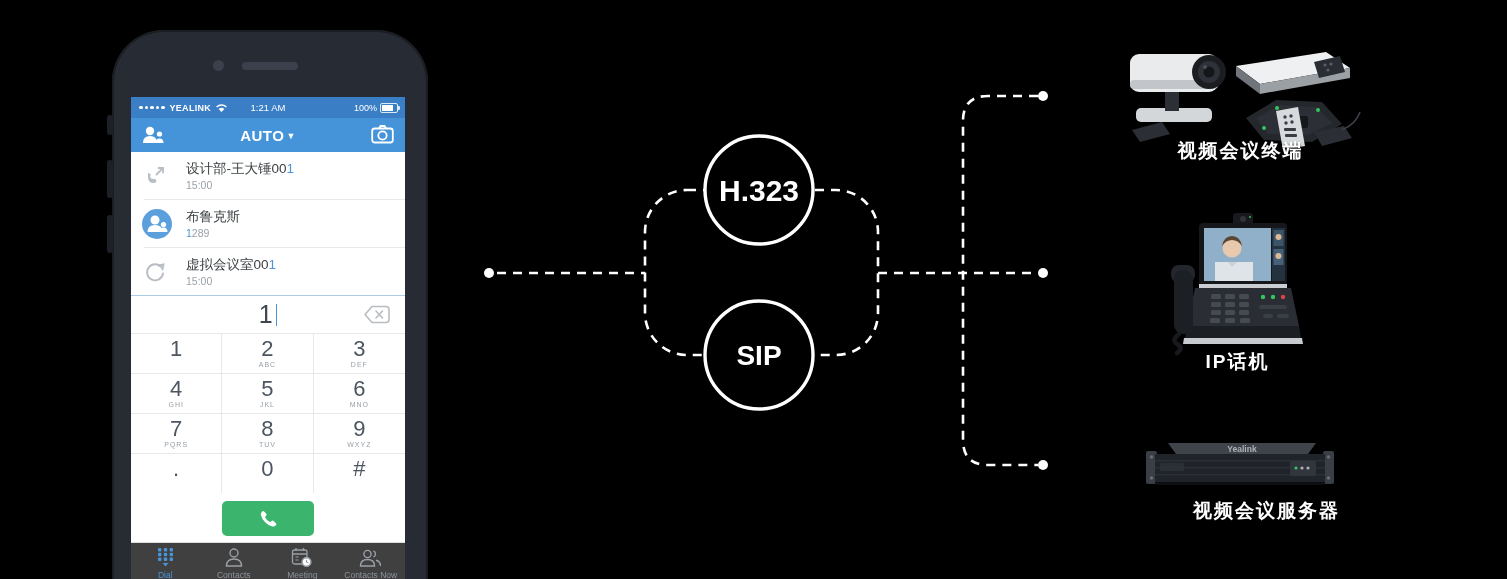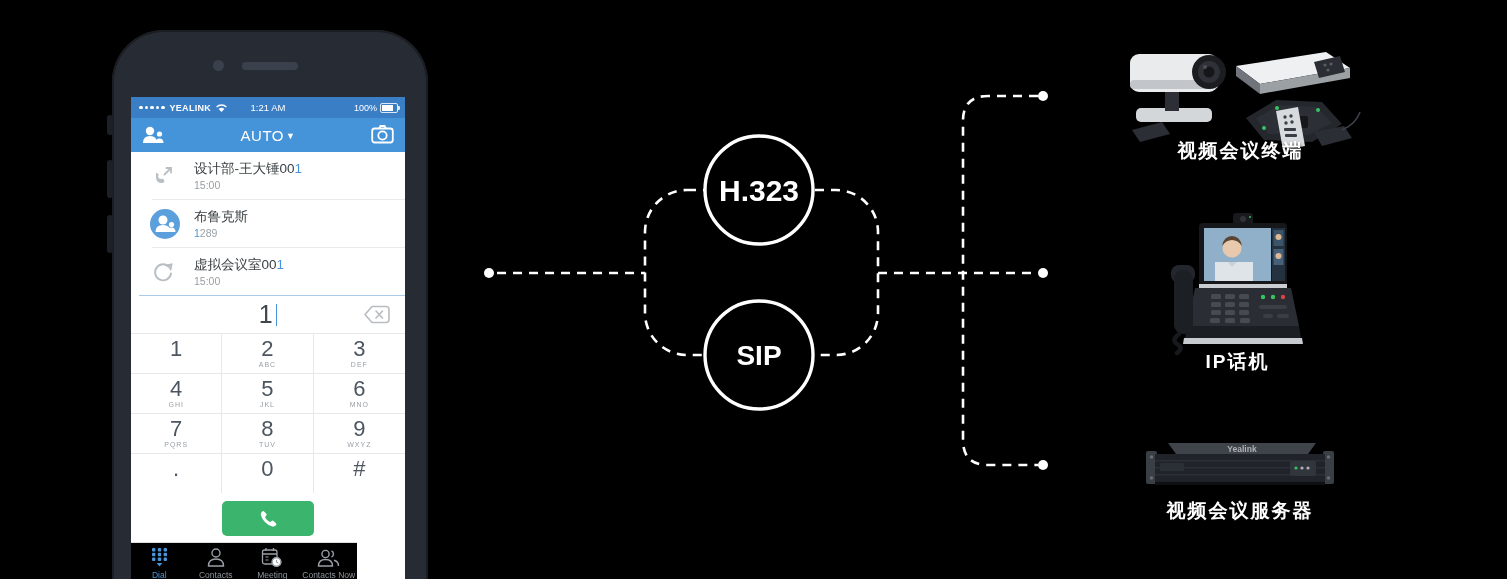--- a/index.html
+++ b/index.html
@@ -23,27 +23,27 @@
   .sig-dots i{width:3.5px;height:3.5px;border-radius:50%;background:#fff;}
   .carrier{font-weight:bold;margin-left:5px;letter-spacing:.3px;}
   .sb-time{position:absolute;left:0;right:0;text-align:center;font-weight:normal;font-size:9.5px;}
   .sb-right{position:absolute;right:7px;display:flex;gap:3px;font-size:9px;}
   .batt{width:16px;height:8px;border:1px solid #dfe9f4;border-radius:2px;position:relative;}
   .batt::before{content:"";position:absolute;left:1px;top:1px;bottom:1px;width:11px;background:#fff;}
   .batt::after{content:"";position:absolute;right:-3px;top:2px;width:2px;height:4px;background:#dfe9f4;border-radius:0 1px 1px 0;}
 
   .navbar{position:absolute;left:0;top:21px;width:274px;height:34px;background:#4594da;
     display:flex;align-items:center;color:#fff;}
-  .nav-title{position:absolute;left:0;right:0;text-align:center;font-size:15px;font-weight:normal;letter-spacing:.5px;}
+  .nav-title{position:absolute;left:0;right:0;text-align:center;font-size:15px;font-weight:bold;letter-spacing:.5px;}
   .nav-title .caret{font-size:9px;vertical-align:2px;margin-left:2px;}
   .nav-left{position:absolute;left:10px;top:5px;}
   .nav-right{position:absolute;right:11px;top:7px;}
 
   
-  .row{position:absolute;left:8px;width:306px;height:48px;background:#fff;}
+  .row{position:absolute;left:0;width:306px;height:48px;background:#fff;}
   .row .divider{position:absolute;left:13px;right:0;bottom:0;height:1px;background:#e8eaec;}
   .row .divider.blue{left:0;background:#a9cbe8;height:1.5px;}
   .row-icon{position:absolute;left:12px;top:12px;}
   .avatar{position:absolute;left:11px;top:9px;width:30px;height:30px;border-radius:50%;background:#5ba0dd;}
   .row-name{position:absolute;left:55px;top:8px;font-size:13.5px;color:#3c4043;white-space:nowrap;}
   .row-sub{position:absolute;left:55px;top:27px;font-size:10.5px;color:#9aa0a6;}
   .hl{color:#4a94da;}
   .info-btn{position:absolute;right:12px;top:15px;width:17px;height:17px;border:1.4px solid #4a94da;border-radius:50%;
     color:#4a94da;font-size:11px;font-weight:bold;font-family:"Liberation Serif",serif;
     display:flex;align-items:center;justify-content:center;font-style:italic;}
@@ -59,21 +59,21 @@
     grid-template-columns:1fr 1fr 1fr;grid-auto-rows:40px;}
   .key{border-top:1px solid #e6e8ea;display:flex;flex-direction:column;align-items:center;justify-content:center;background:#fff;}
   .key:nth-child(3n+1),.key:nth-child(3n+2){border-right:1px solid #e6e8ea;}
   .key .d{font-size:22px;line-height:22px;color:#4c5560;}
   .key .l{font-size:7px;letter-spacing:1px;color:#9aa0a6;height:8px;margin-top:1px;}
 
   
   .callzone{position:absolute;left:0;top:396px;width:274px;height:49px;background:#fff;}
   .call-btn{position:absolute;left:91px;top:8px;width:92px;height:35px;background:#3bb46e;border-radius:5px;
     display:flex;align-items:center;justify-content:center;}
-  .tabbar{position:absolute;left:0;top:445px;width:226px;height:37px;background:#000000;border-top:1px solid #dcdfe2;display:flex;}
+  .tabbar{position:absolute;left:0;top:445px;width:274px;height:37px;background:#404040;border-top:1px solid #dcdfe2;display:flex;}
   .tab{flex:1;display:flex;flex-direction:column;align-items:center;padding-top:4px;}
   .tab .tlabel{font-size:8.5px;color:#8d939c;margin-top:2px;}
   .tab.active .tlabel{color:#4a94da;}
 
   
   .diagram-svg{left:440px;top:55px;}
   .proto-label{fill:#fff;font-weight:bold;font-family:"Liberation Sans",sans-serif;}
 
   
   .dev-label{position:absolute;color:#fff;font-weight:bold;font-size:19px;letter-spacing:2px;
@@ -420,13 +420,13 @@
   <rect x="15" y="24" width="170" height="1.5" fill="#2b2f36"></rect>
     <rect x="15" y="31" width="170" height="1.5" fill="#2b2f36"></rect>
     <rect x="15" y="38" width="170" height="1.5" fill="#2b2f36"></rect>
   <rect x="150" y="25" width="26" height="15" rx="2" fill="#31353c"></rect>
   <circle cx="156" cy="32" r="1.6" fill="#35c463"></circle>
     <circle cx="162" cy="32" r="1.6" fill="#aeb2b8"></circle>
     <circle cx="168" cy="32" r="1.6" fill="#aeb2b8"></circle>
   <rect x="20" y="27" width="24" height="8" rx="1.5" fill="#2b2f36"></rect>
   <rect x="15" y="46" width="170" height="3" fill="#0d0f12"></rect>
 </svg>
-<div class="dev-label" style="left:1140px;top:498px;width:200px;">视频会议服务器</div>
+<div class="dev-label" style="left:1140px;top:498px;width:200px;text-align:right;">视频会议服务器</div>
 
 </body></html>

